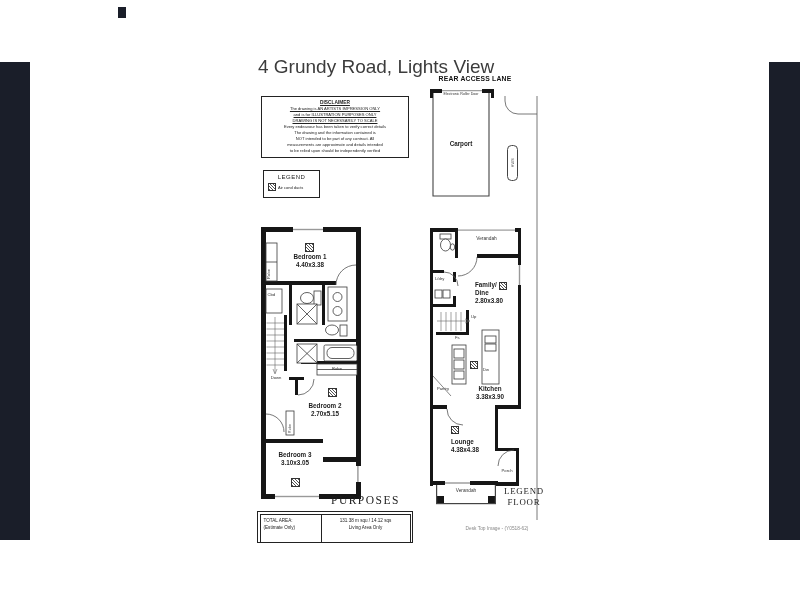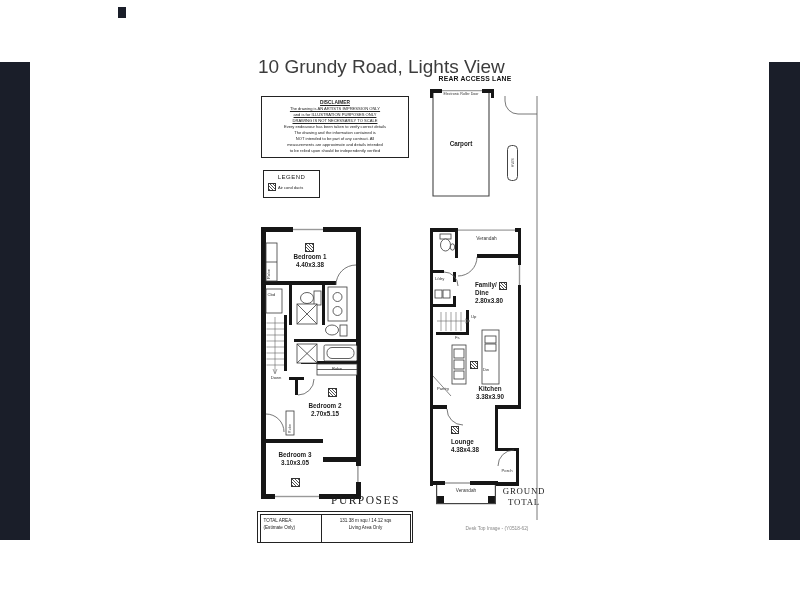--- a/index.html
+++ b/index.html
@@ -37,21 +37,21 @@
 </style>
 </head>
 <body>
 
 <div class="canvas">
 
   <div class="bar" style="left:0;"></div>
   <div class="bar" style="left:769px;width:31px;"></div>
   <div class="mark" style="left:118px;top:7px;width:8px;height:11px;"></div>
 
-  <div class="a title" style="left:258px;top:56px;">10 Grundy Road, Lights View</div>
+  <div class="a title" style="left:258px;top:56px;">4 Grundy Road, Lights View</div>
 
   <div class="a box disc" style="left:261px;top:96px;width:146px;height:60px;">
     <div class="hd" style="margin-top:2px;">DISCLAIMER</div>
     <div class="ul">The drawing is AN ARTISTS IMPRESSION ONLY</div>
     <div class="ul">and is for ILLUSTRATION PURPOSES ONLY</div>
     <div class="ul">DRAWING IS NOT NECESSARILY TO SCALE</div>
     <div class="ln">Every endeavour has been taken to verify correct details</div>
     <div class="ln">The drawing and the information contained is</div>
     <div class="ln">NOT intended to be part of any contract. All</div>
     <div class="ln">measurements are approximate and details intended</div>
@@ -269,21 +269,21 @@
       <div>Kitchen</div>
       <div>3.38x3.90</div>
     </div>
     <div class="a ac ac6" style="left:26px;top:352px;"></div>
     <div class="a room lft" style="left:26px;top:364px;width:30px;">
       <div>Lounge</div>
       <div>4.38x4.38</div>
     </div>
     <div class="a tiny" style="left:72px;top:394px;width:20px;text-align:center;">Porch</div>
     <div class="a tiny2" style="left:15px;top:414px;width:52px;text-align:center;">Verandah</div>
-    <div class="a serifcap" style="left:77px;top:412px;width:44px;text-align:center;font-size:8.8px;line-height:10.5px;letter-spacing:.8px;">GROUND TOTAL</div>
+    <div class="a serifcap" style="left:77px;top:412px;width:44px;text-align:center;font-size:8.8px;line-height:10.5px;letter-spacing:.8px;">LEGEND FLOOR</div>
   </div>
 
   <div class="a" style="left:257px;top:511px;width:151px;height:27px;border:1px solid #222;padding:1.5px;">
     <div class="tbl">
       <div class="c1">
         <div>TOTAL AREA:</div>
         <div>(Estimate Only)</div>
       </div>
       <div class="c2">
         <div>131.38 m squ /  14.12 sqs</div>

